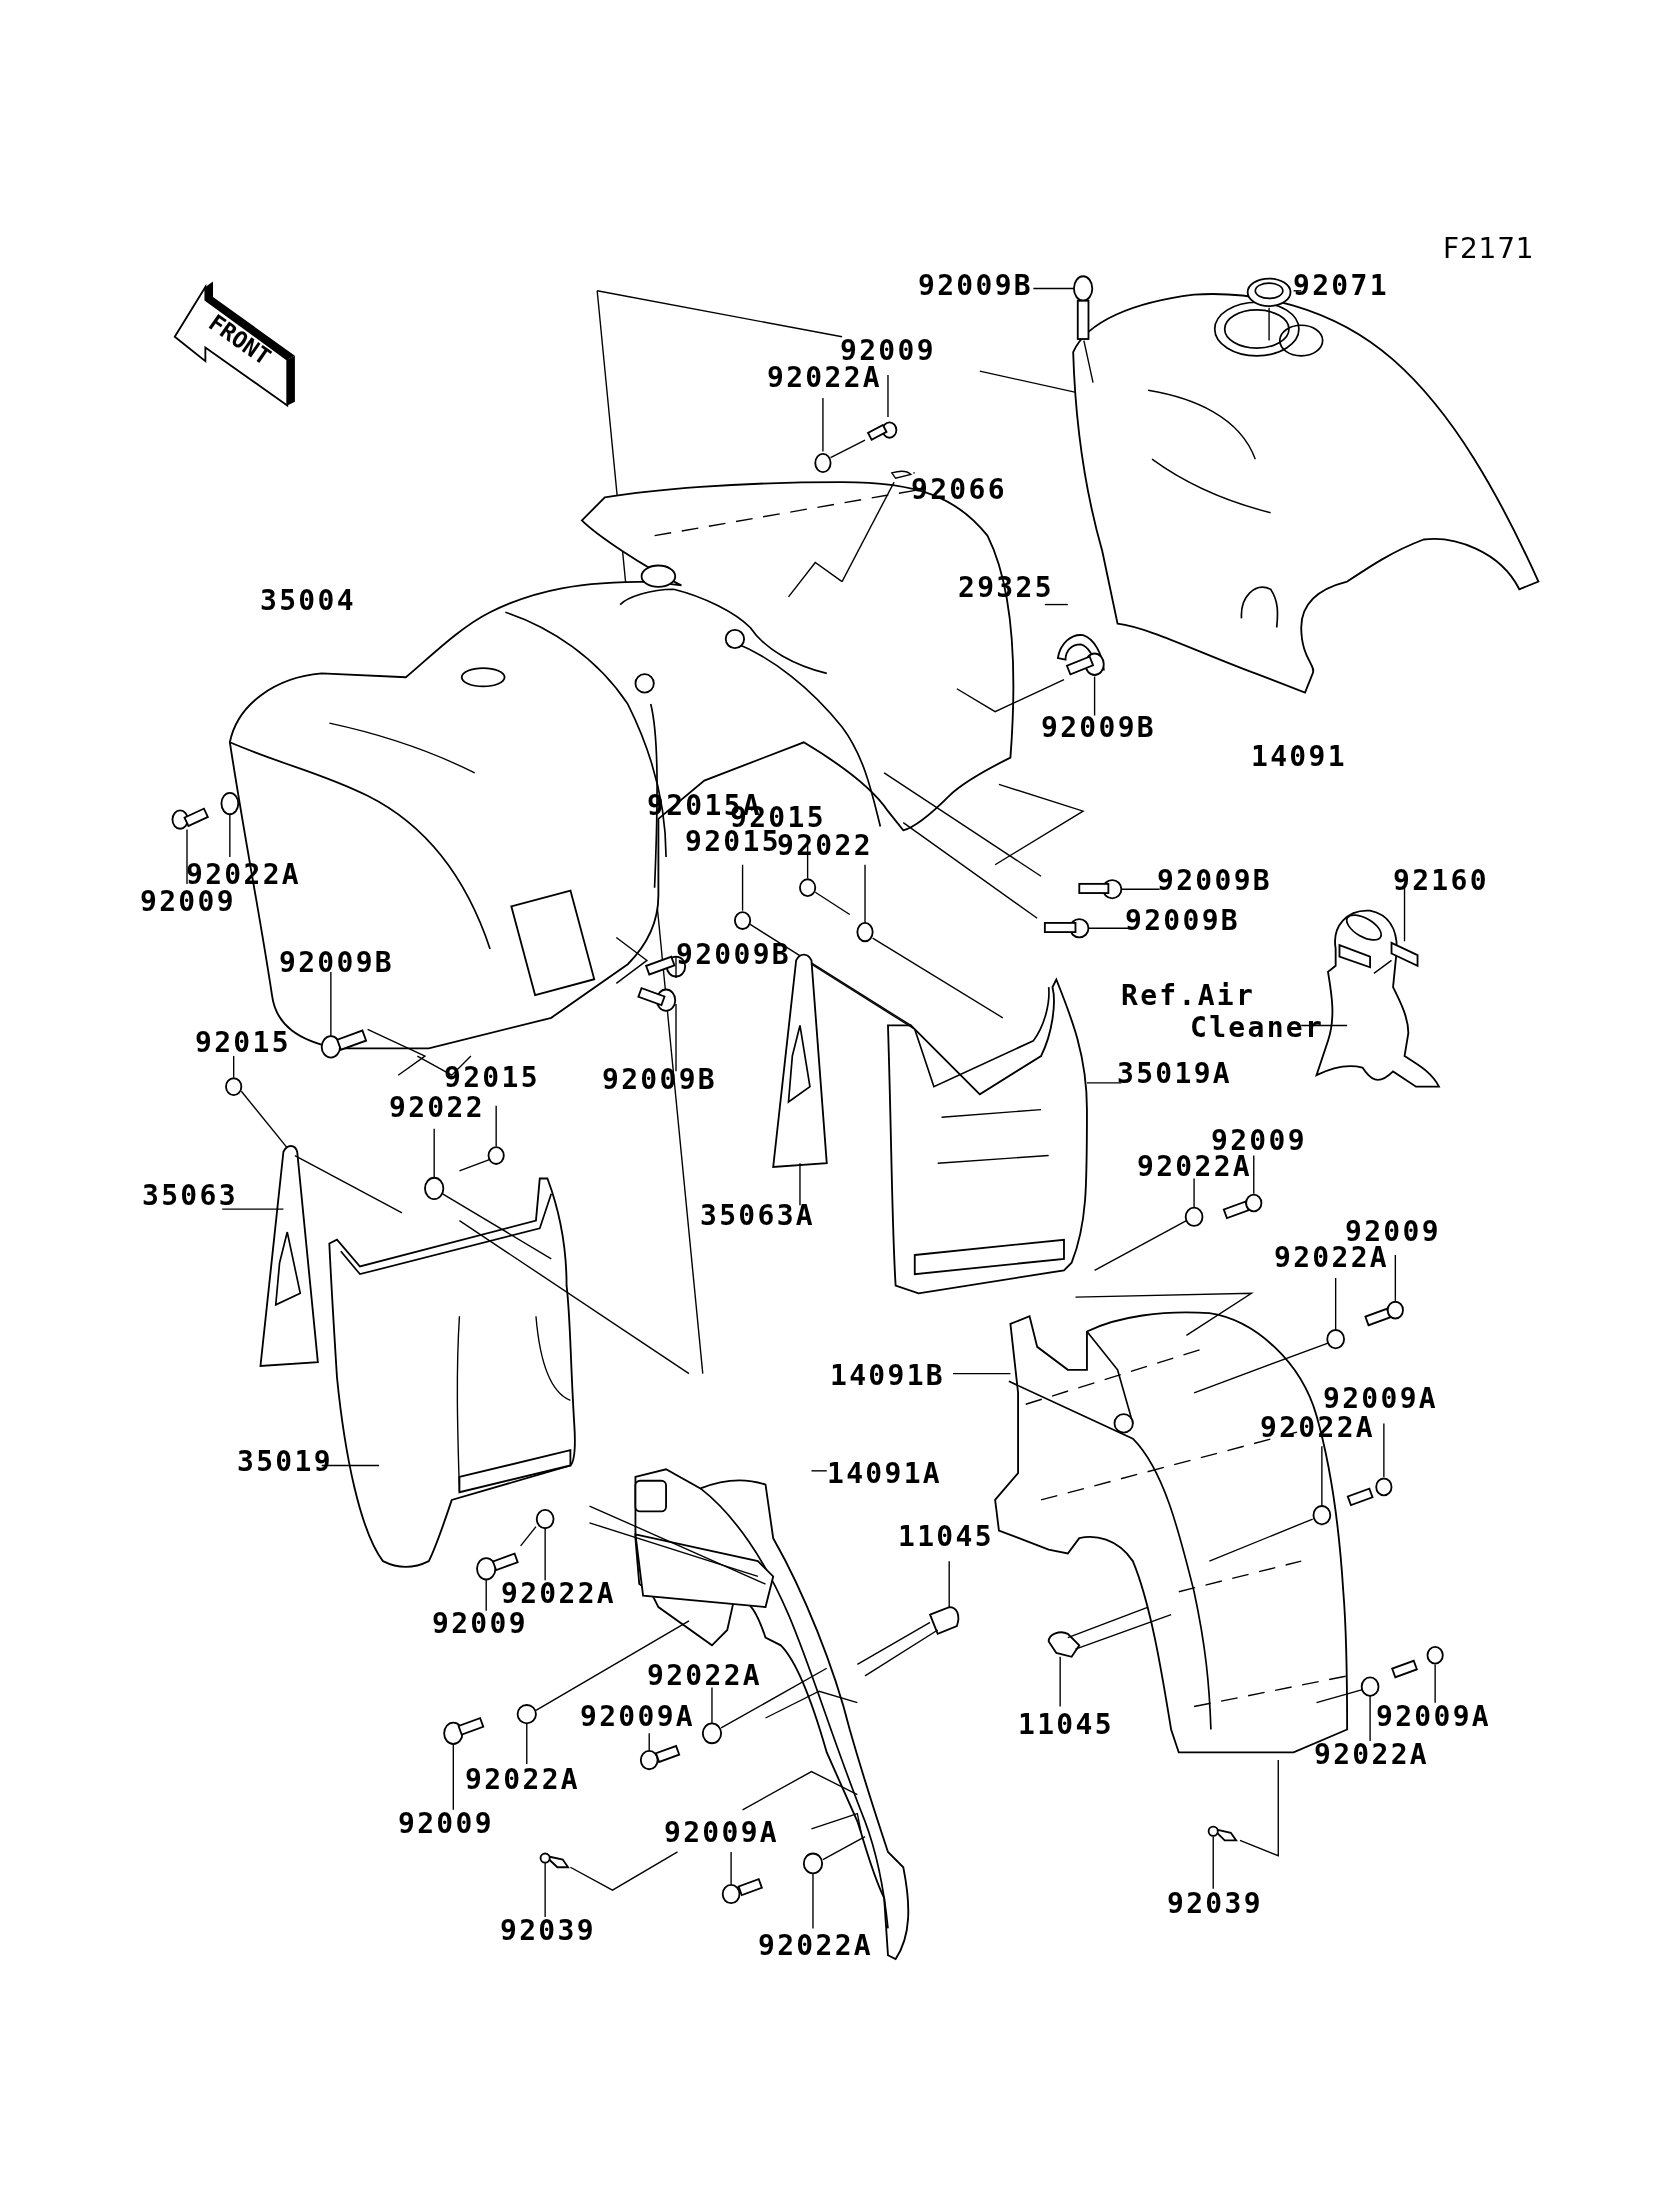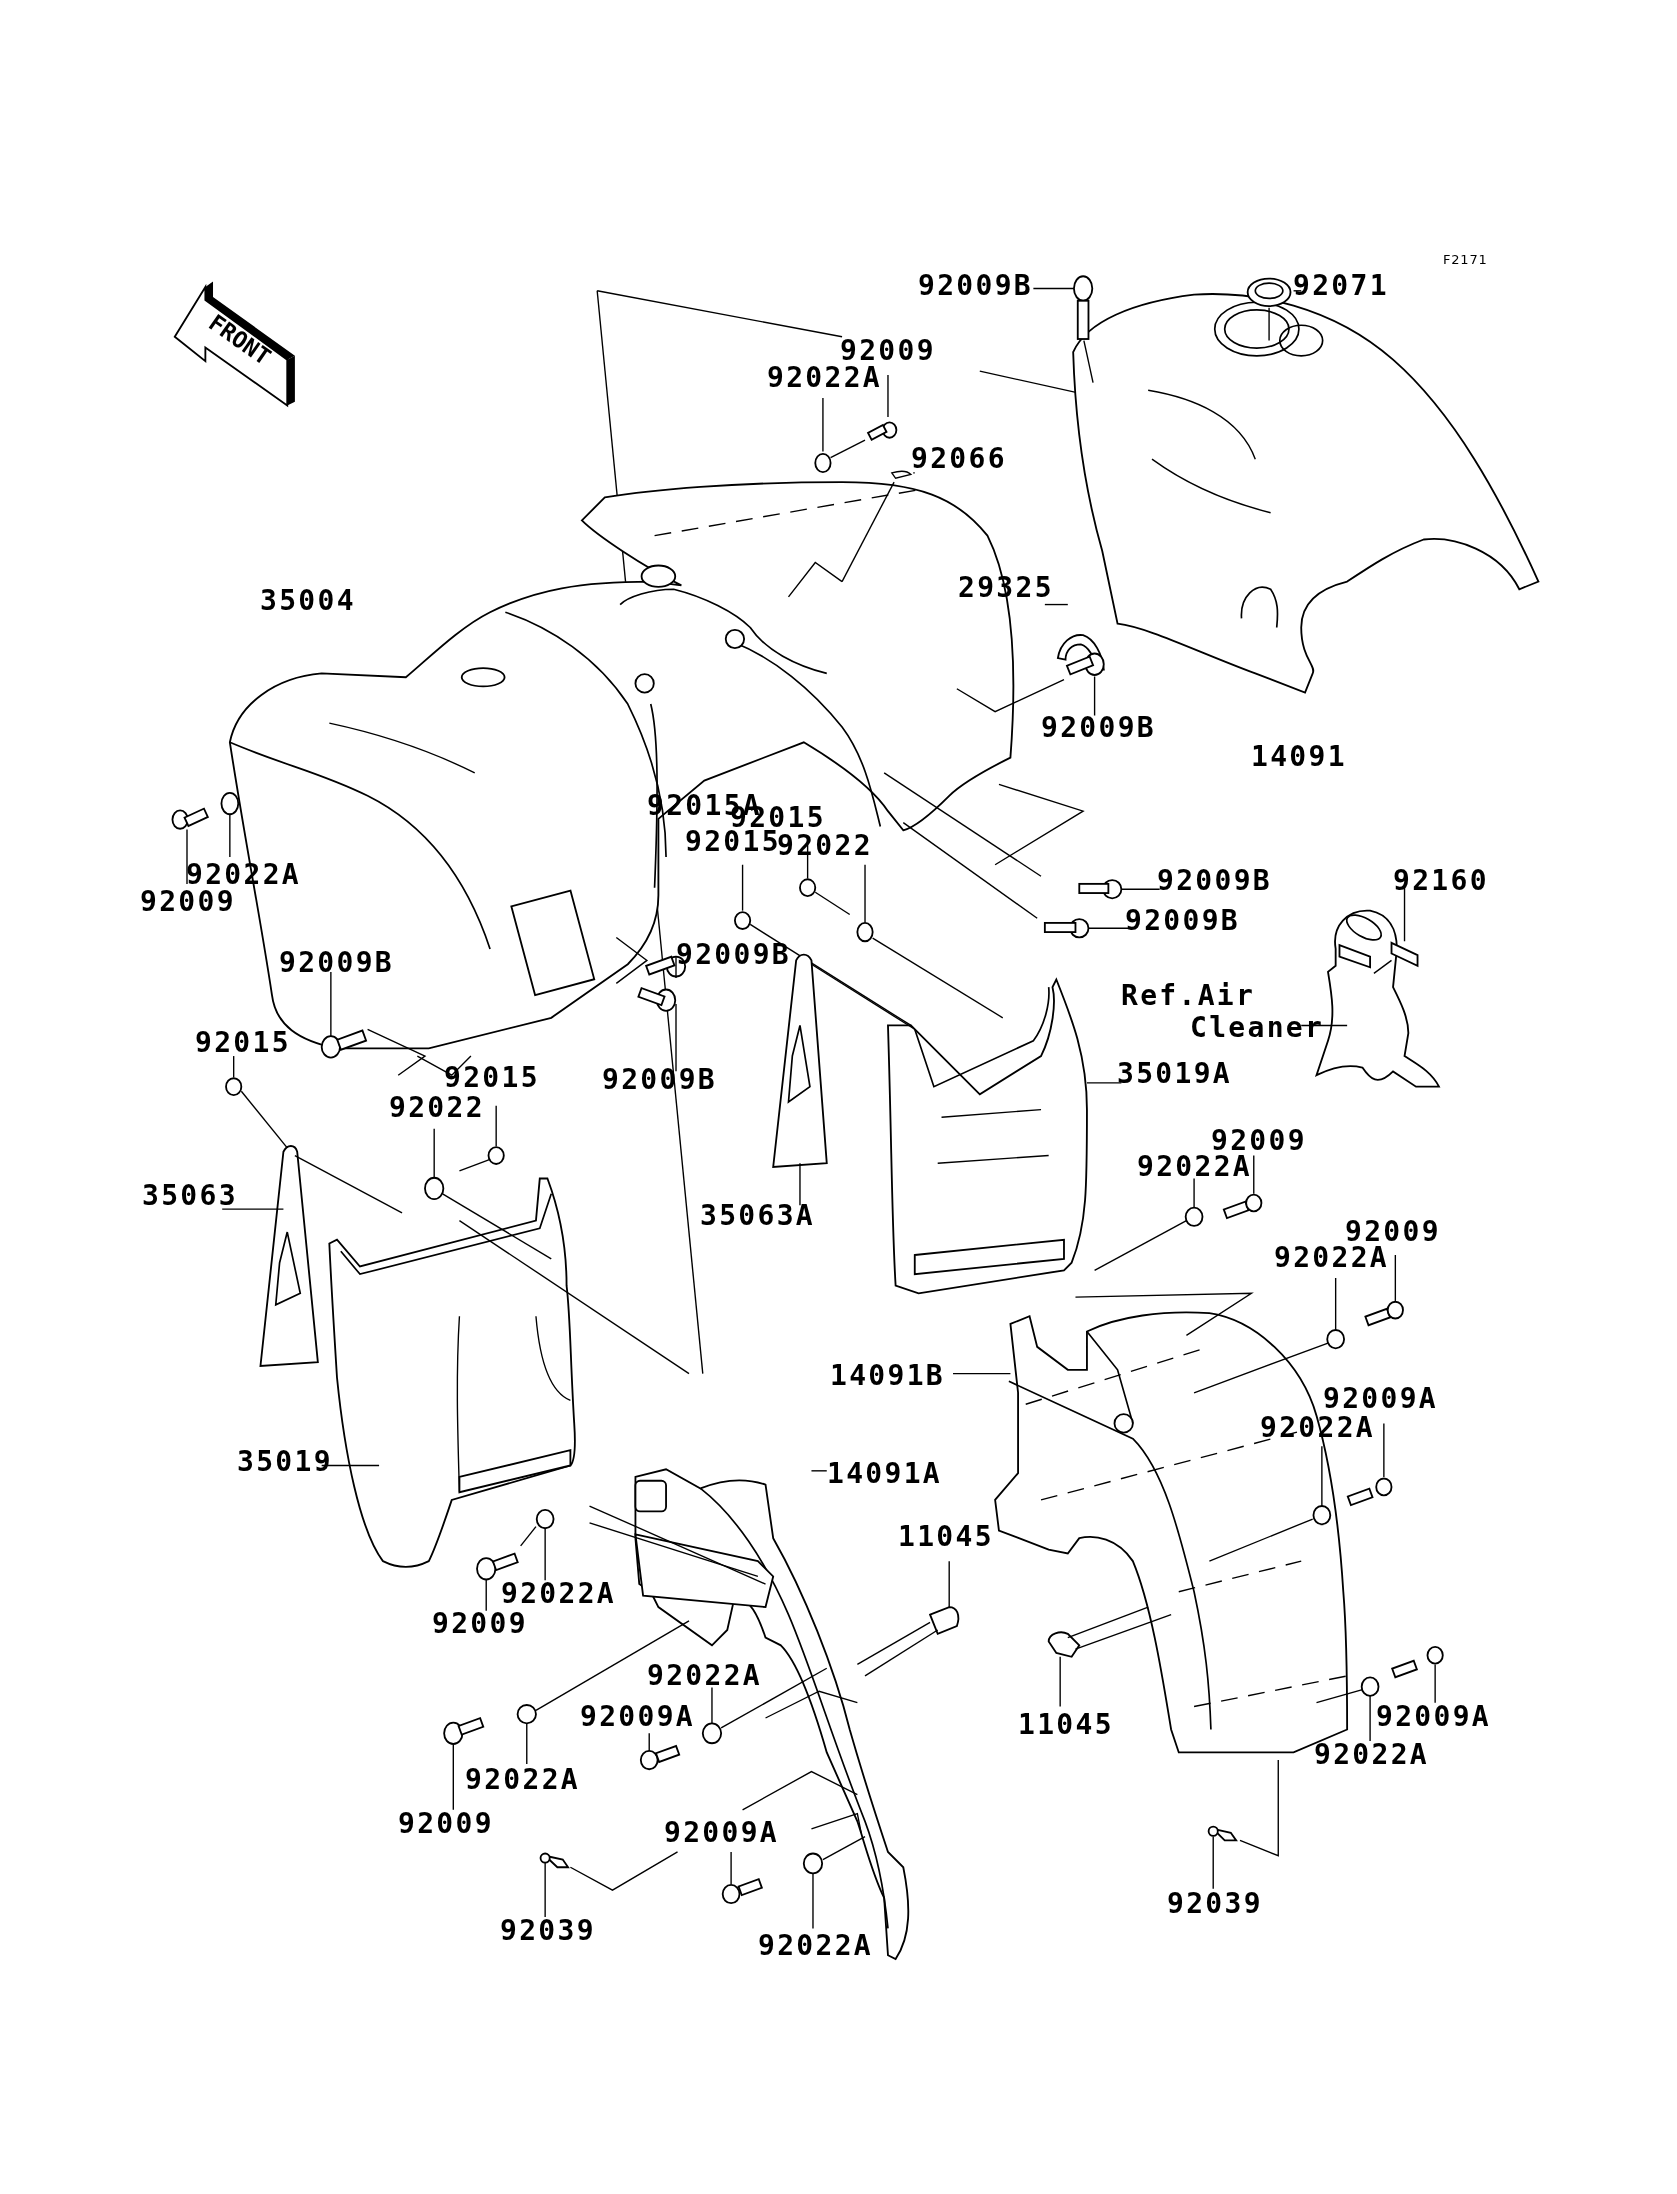--- a/index.html
+++ b/index.html
@@ -321,31 +321,31 @@
       <polyline class="ln-thin" points="745,2440 800,2470 885,2420"></polyline>
     </g>
     <g>
       <path class="part" d="M1585,2390 L1608,2395 L1615,2405 L1600,2405 Z"></path>
       <ellipse class="part" cx="1585" cy="2393" rx="6" ry="6"></ellipse>
       <line class="ln-thin" x1="1585" y1="2400" x2="1585" y2="2468"></line>
       <polyline class="ln-thin" points="1620,2405 1670,2425 1670,2300"></polyline>
     </g>
   </svg>
 
-  <div class="label small" style="left:1443px; top:253px; font-size:13px;">F2171</div>
+  <div class="label small" style="left:1443px; top:235px; font-size:28px;">F2171</div>
 
   <div class="label" style="left:1121px; top:982px;">Ref.Air</div>
   <div class="label" style="left:1190px; top:1014px;">Cleaner</div>
 
   <div id="callouts">
       <div class="label" style="left: 918px; top: 272px;">92009B</div>
       <div class="label" style="left: 1293px; top: 272px;">92071</div>
       <div class="label" style="left: 840px; top: 337px;">92009</div>
       <div class="label" style="left: 767px; top: 364px;">92022A</div>
-      <div class="label" style="left: 911px; top: 445px; text-align: right;">92066</div>
+      <div class="label" style="left: 911px; top: 476px; text-align: right;">92066</div>
       <div class="label" style="left: 260px; top: 587px;">35004</div>
       <div class="label" style="left: 958px; top: 574px;">29325</div>
       <div class="label" style="left: 1041px; top: 714px;">92009B</div>
       <div class="label" style="left: 1251px; top: 723px; margin-top: 20px;">14091</div>
       <div class="label" style="left: 647px; top: 792px;">92015A</div>
       <div class="label" style="left: 730px; top: 804px;">92015</div>
       <div class="label" style="left: 685px; top: 828px;">92015</div>
       <div class="label" style="left: 777px; top: 832px;">92022</div>
       <div class="label" style="left: 186px; top: 861px;">92022A</div>
       <div class="label" style="left: 140px; top: 888px;">92009</div>

